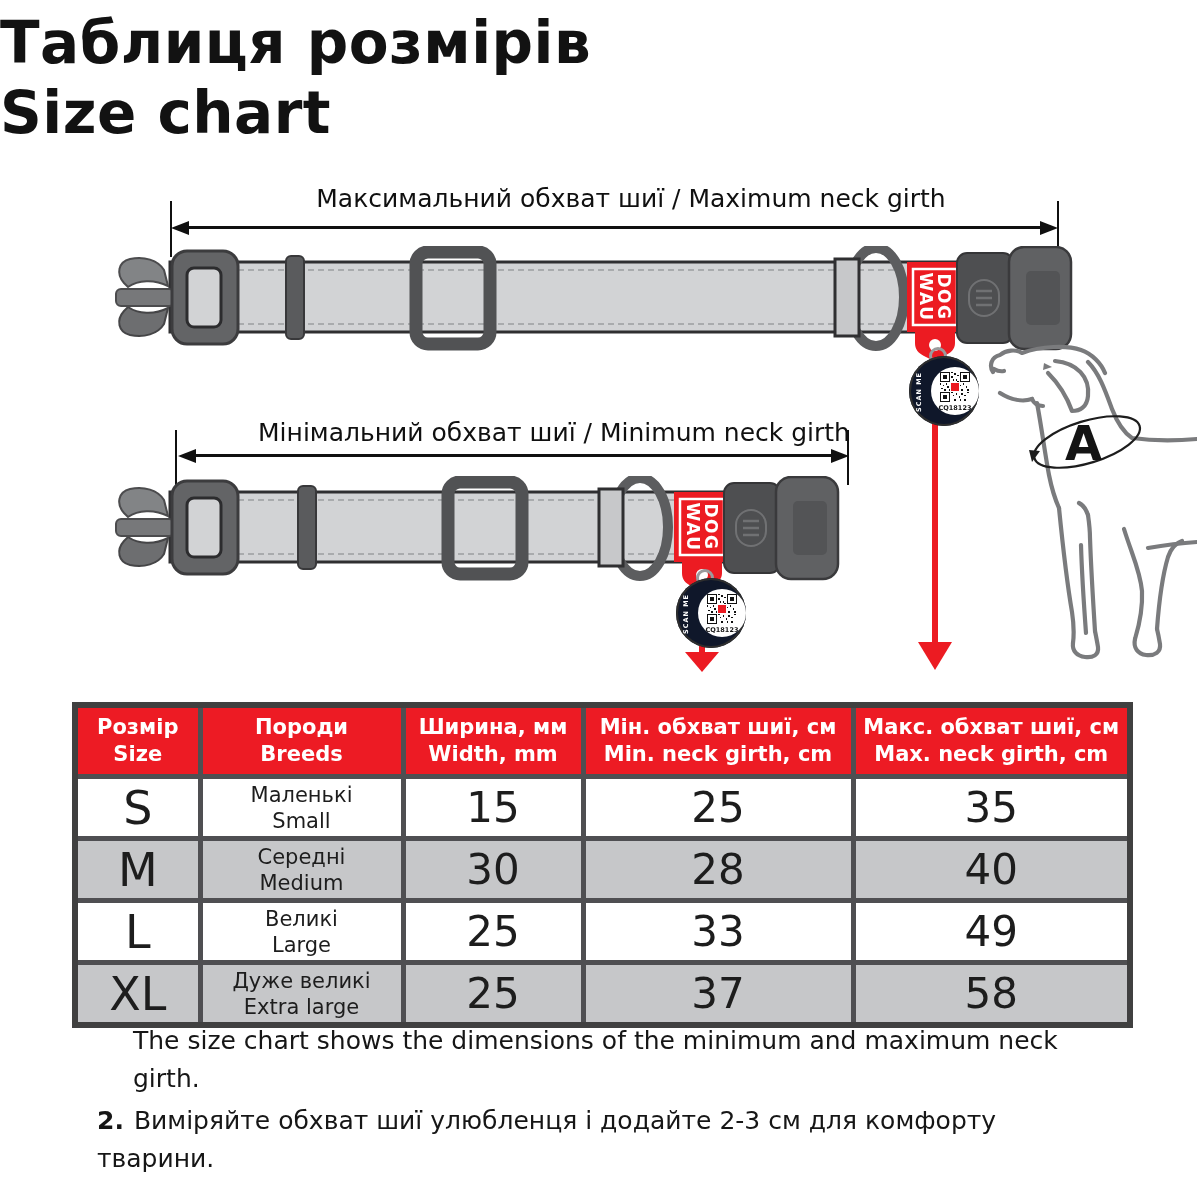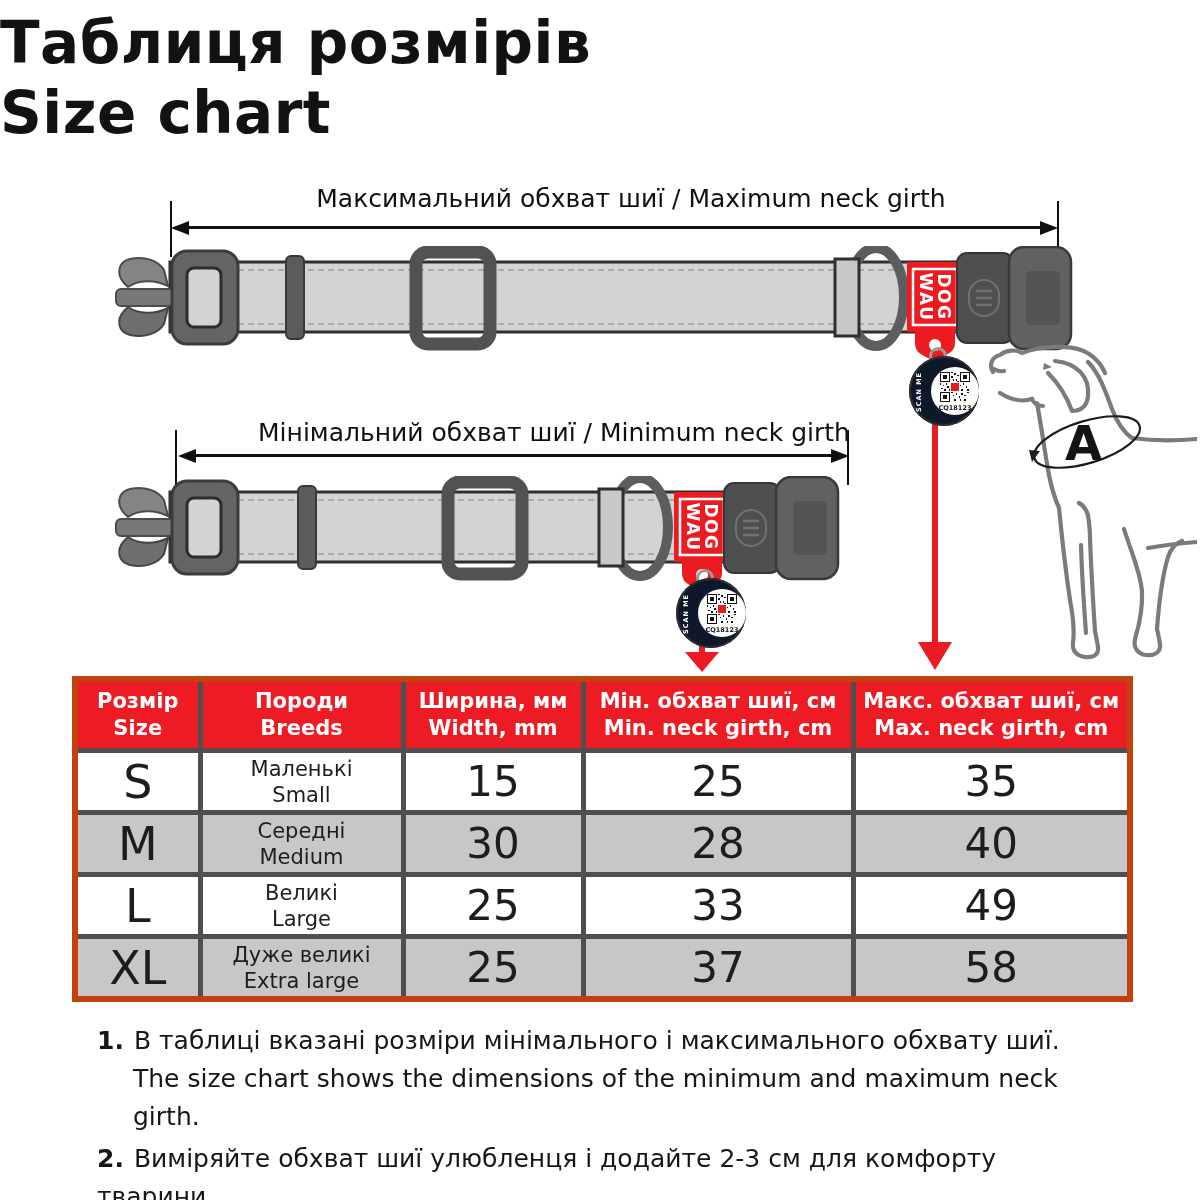--- a/index.html
+++ b/index.html
@@ -36,22 +36,22 @@
   .p-face svg{position:absolute;left:9px;top:5px;}
   .p-code{position:absolute;bottom:3px;left:0;width:100%;text-align:center;font-size:6.5px;font-weight:700;color:#161616;}
 
   .redline{position:absolute;background:#ec1b22;}
   .redhead{position:absolute;width:0;height:0;border-left:17px solid transparent;border-right:17px solid transparent;}
 
   
   .dog-svg{position:absolute;left:985px;top:342px;}
 
   
-  table.size{position:absolute;left:72px;top:676px;width:1055px;border-collapse:collapse;table-layout:fixed;
-             border:6px solid #c2410c;}
+  table.size{position:absolute;left:72px;top:702px;width:1055px;border-collapse:collapse;table-layout:fixed;
+             border:6px solid #404040;}
   table.size th,table.size td{border:5px solid #4f4f52;text-align:center;vertical-align:middle;padding:0;}
   table.size th{background:#ed1b24;color:#ffffff;font-size:21px;font-weight:700;line-height:27px;height:66px;}
   table.size td{height:57px;color:#1d1d1d;}
   td.size-cell{font-size:46px;font-weight:400;}
   td.num-cell{font-size:42px;font-weight:400;}
   td.breed-cell{text-align:left;padding-left:42px;font-size:21px;line-height:26px;color:#262626;}
   tr.alt td{background:#c6c7c9;}
   tr.plain td{background:#ffffff;}
 
   
@@ -347,23 +347,20 @@
         <td class="breed-cell"><span>Дуже великі</span><br><span>Extra large</span></td>
         <td class="num-cell">25</td>
         <td class="num-cell">37</td>
         <td class="num-cell">58</td>
       </tr>
     </tbody>
   </table>
 
   <div class="notes">
     <div class="note">
-      <div class="note-l1">
-        <span class="note-num">1.</span><span>В таблиці вказані розміри мінімального і максимального  обхвату шиї.</span>
-      </div>
       <div class="note-l2">The size chart shows the dimensions of the minimum and maximum neck girth.</div>
     </div>
     <div class="note">
       <div class="note-l1">
         <span class="note-num">2.</span><span>Виміряйте обхват шиї улюбленця і додайте 2-3 см для комфорту тварини.</span>
       </div>
 
     </div>
   </div>
 

